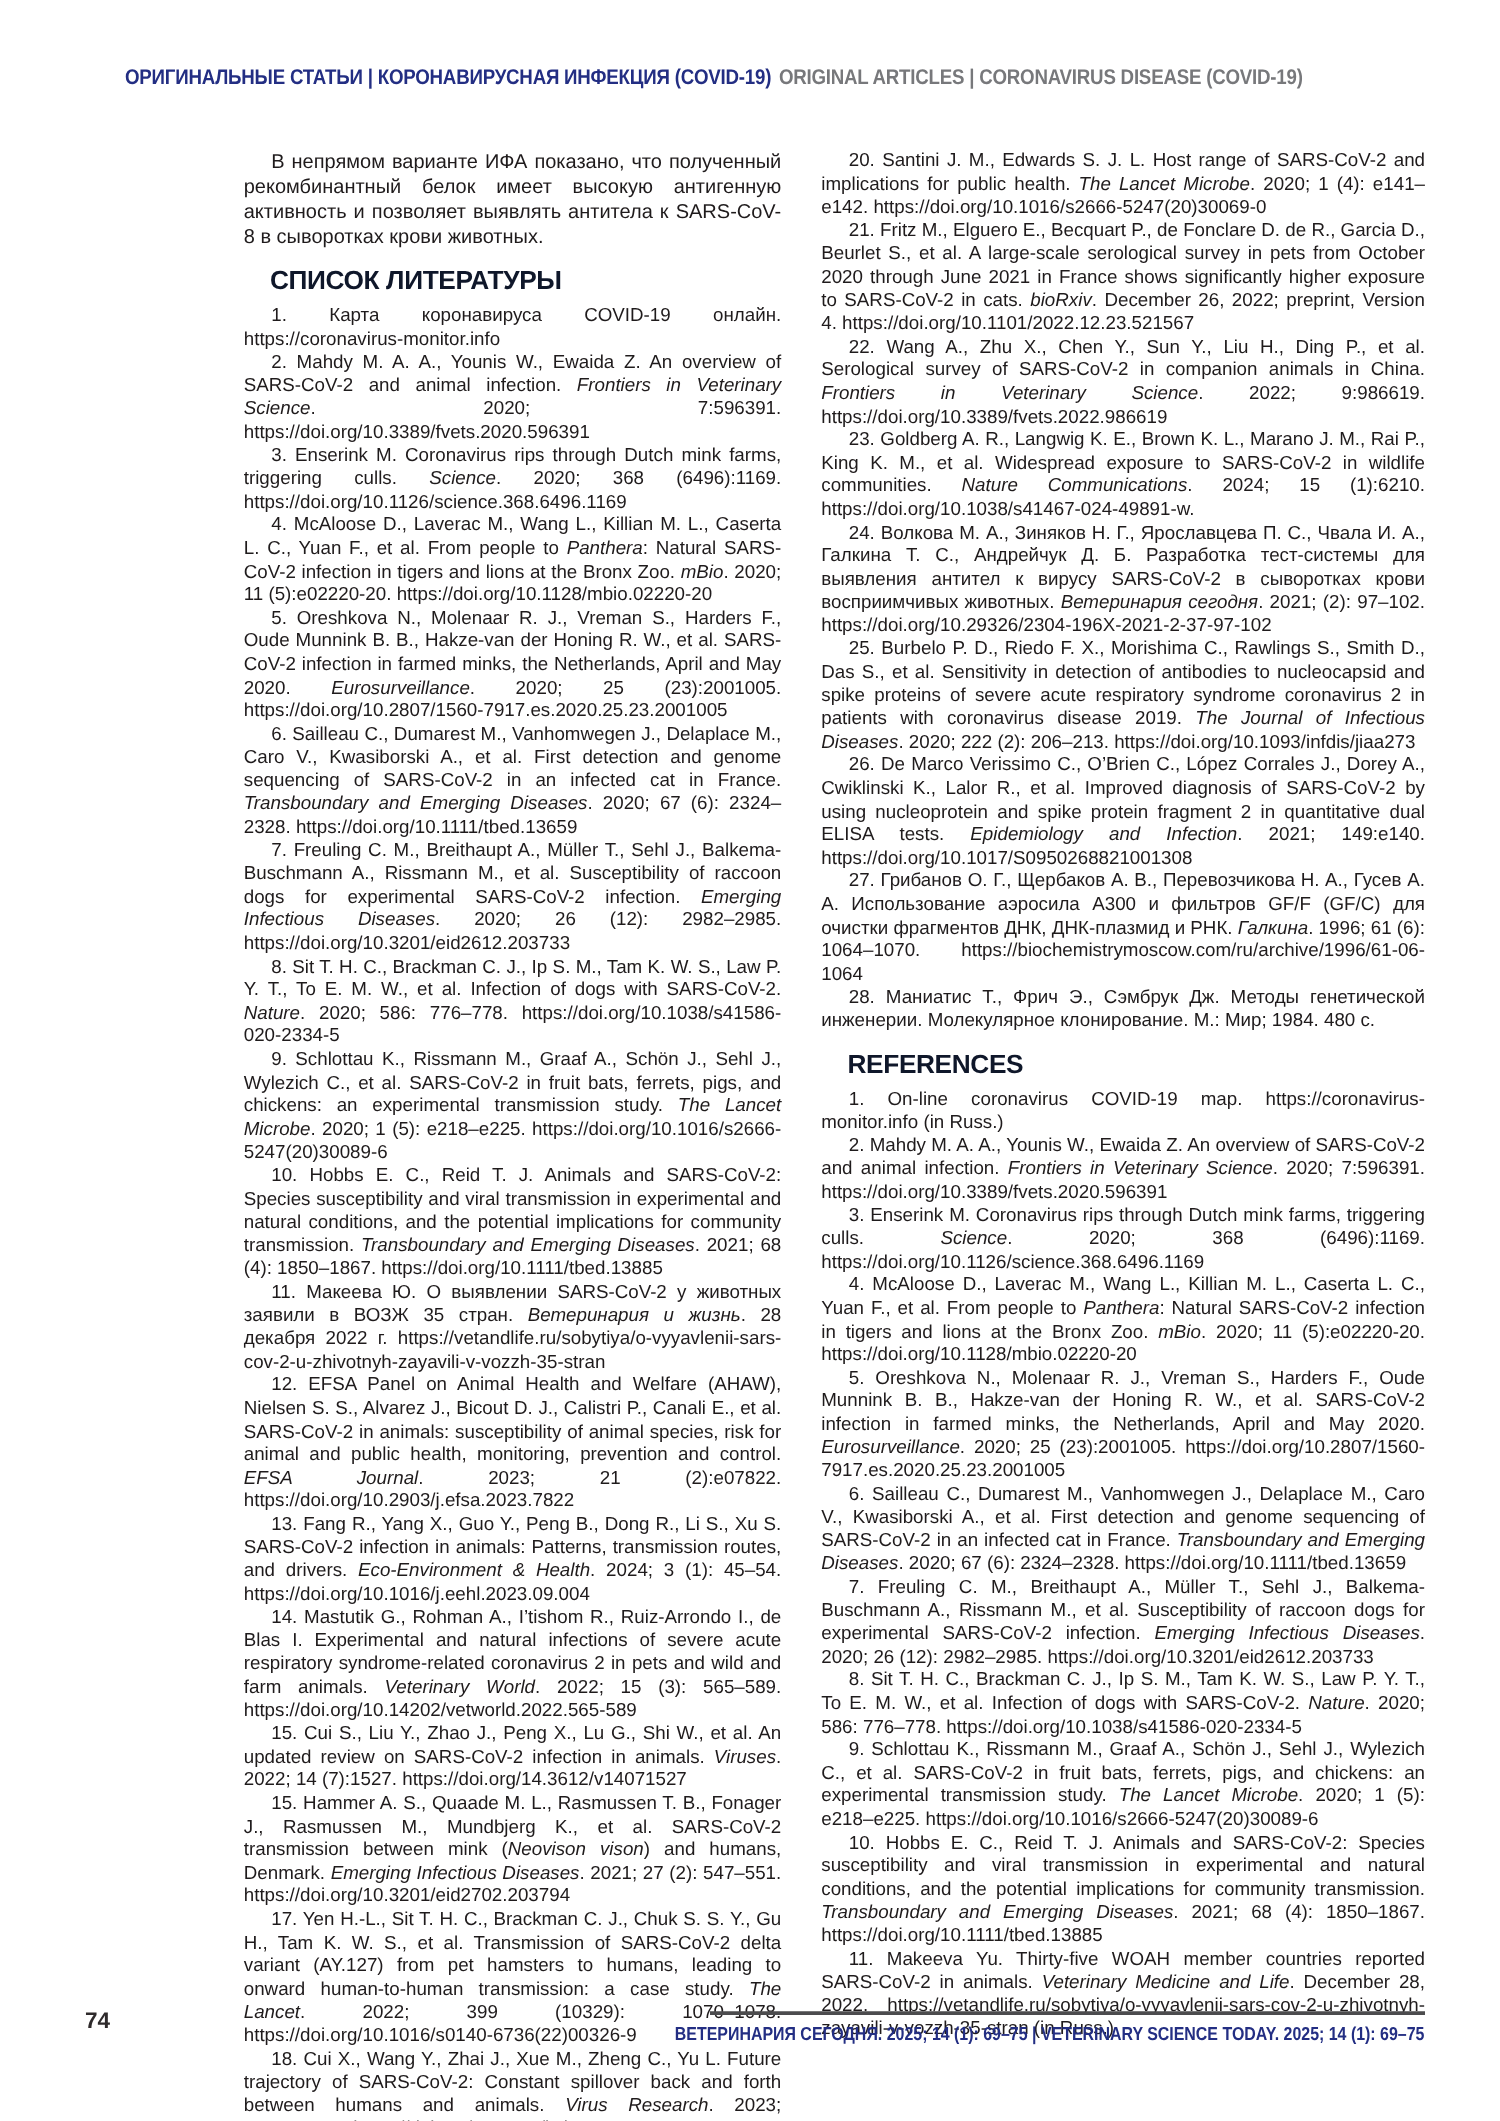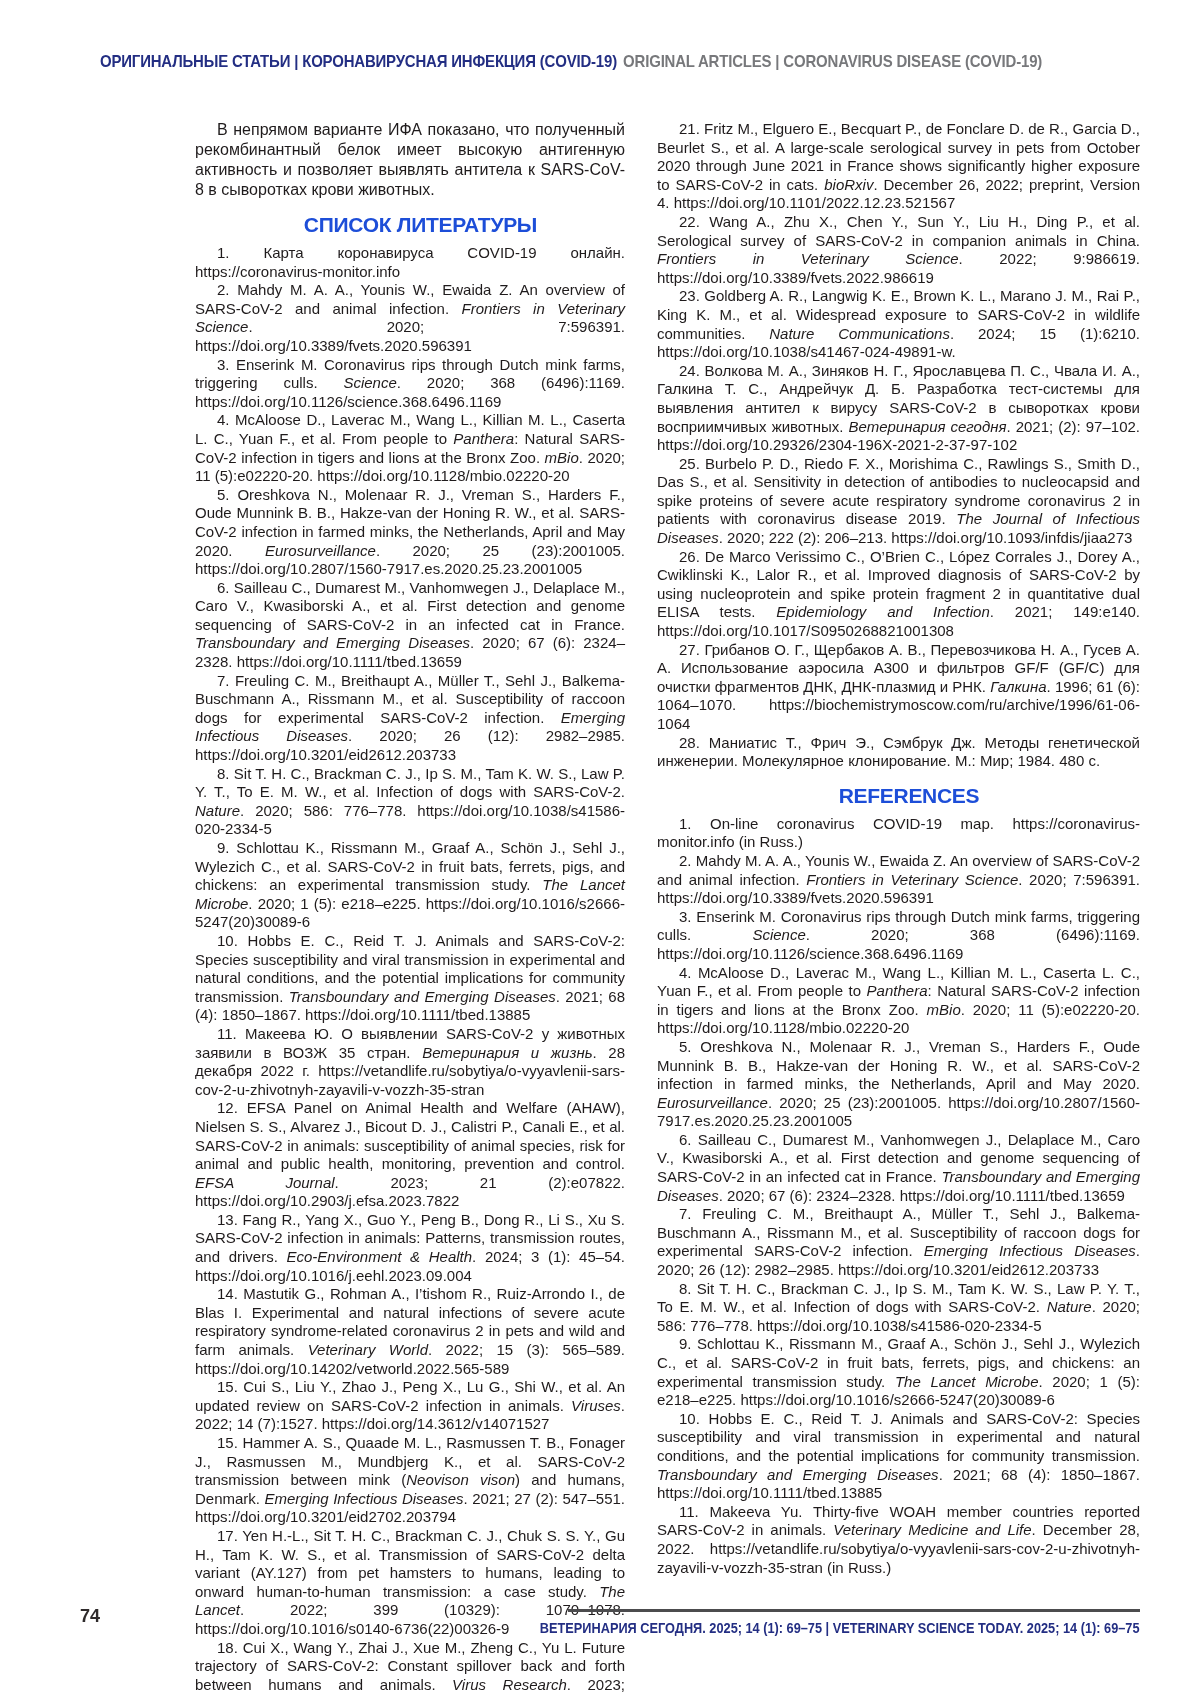--- a/index.html
+++ b/index.html
@@ -27,31 +27,31 @@
     text-align:justify;
   }
   .col1 { left:195px; width:430px; }
   .col2 { left:657px; width:483px; }
 
   p.body-par, p.ref { margin:0; text-indent:22px; }
   p.body-par { font-size:16px; line-height:20px; }
   .it { font-style:italic; }
 
   .section-heading {
-    color:#1d4ed8;
+    color:#0f172a;
     font-size:21px; font-weight:700;
     letter-spacing:-0.3px;
     margin:13px 0 7px 0;
     padding-left:21px;
-    text-align:center;
+    text-align:left;
     line-height:24px;
   }
 
   .footer-page-number {
-    position:absolute; left:80px; top:1606px;
+    position:absolute; left:68px; top:1606px;
     font-size:18px; font-weight:700; color:#2e2a2b;
   }
   .footer-rule {
     position:absolute; left:568px; top:1609px;
     width:572px; height:3px; background:#4c4c4e;
   }
   .footer-journal-line {
     position:absolute; top:1619px; right:60px;
     font-size:15px; font-weight:700; color:#232e83;
     white-space:nowrap;
@@ -87,20 +87,21 @@
         <p class="ref"><span>14. Mastutik G., Rohman A., I’tishom R., Ruiz-Arrondo I., de Blas I. Experimental and natural infections of severe acute respiratory syndrome-related coronavirus 2 in pets and wild and farm animals. </span><span class="it">Veterinary World</span><span>. 2022; 15 (3): 565–589. https://doi.org/10.14202/vetworld.2022.565-589</span></p>
         <p class="ref"><span>15. Cui S., Liu Y., Zhao J., Peng X., Lu G., Shi W., et al. An updated review on SARS-CoV-2 infection in animals. </span><span class="it">Viruses</span><span>. 2022; 14 (7):1527. https://doi.org/14.3612/v14071527</span></p>
         <p class="ref"><span>15. Hammer A. S., Quaade M. L., Rasmussen T. B., Fonager J., Rasmussen M., Mundbjerg K., et al. SARS-CoV-2 transmission between mink (</span><span class="it">Neovison vison</span><span>) and humans, Denmark. </span><span class="it">Emerging Infectious Diseases</span><span>. 2021; 27 (2): 547–551. https://doi.org/10.3201/eid2702.203794</span></p>
         <p class="ref"><span>17. Yen H.-L., Sit T. H. C., Brackman C. J., Chuk S. S. Y., Gu H., Tam K. W. S., et al. Transmission of SARS-CoV-2 delta variant (AY.127) from pet hamsters to humans, leading to onward human-to-human transmission: a case study. </span><span class="it">The Lancet</span><span>. 2022; 399 (10329): 1070–1078. https://doi.org/10.1016/s0140-6736(22)00326-9</span></p>
         <p class="ref"><span>18. Cui X., Wang Y., Zhai J., Xue M., Zheng C., Yu L. Future trajectory of SARS-CoV-2: Constant spillover back and forth between humans and animals. </span><span class="it">Virus Research</span><span>. 2023; 328:199075. https://doi.org/10.1016/j.virusres.2023.199075</span></p>
       </div>
   </div>
 
   <div class="col col2">
     <div>
+        <p class="ref"><span>20. Santini J. M., Edwards S. J. L. Host range of SARS-CoV-2 and implications for public health. </span><span class="it">The Lancet Microbe</span><span>. 2020; 1 (4): e141–e142. https://doi.org/10.1016/s2666-5247(20)30069-0</span></p>
         <p class="ref"><span>21. Fritz M., Elguero E., Becquart P., de Fonclare D. de R., Garcia D., Beurlet S., et al. A large-scale serological survey in pets from October 2020 through June 2021 in France shows significantly higher exposure to SARS-CoV-2 in cats. </span><span class="it">bioRxiv</span><span>. December 26, 2022; preprint, Version 4. https://doi.org/10.1101/2022.12.23.521567</span></p>
         <p class="ref"><span>22. Wang A., Zhu X., Chen Y., Sun Y., Liu H., Ding P., et al. Serological survey of SARS-CoV-2 in companion animals in China. </span><span class="it">Frontiers in Veterinary Science</span><span>. 2022; 9:986619. https://doi.org/10.3389/fvets.2022.986619</span></p>
         <p class="ref"><span>23. Goldberg A. R., Langwig K. E., Brown K. L., Marano J. M., Rai P., King K. M., et al. Widespread exposure to SARS-CoV-2 in wildlife communities. </span><span class="it">Nature Communications</span><span>. 2024; 15 (1):6210. https://doi.org/10.1038/s41467-024-49891-w.</span></p>
         <p class="ref"><span>24. Волкова М. А., Зиняков Н. Г., Ярославцева П. С., Чвала И. А., Галкина Т. С., Андрейчук Д. Б. Разработка тест-системы для выявления антител к вирусу SARS-CoV-2 в сыворотках крови восприимчивых животных. </span><span class="it">Ветеринария сегодня</span><span>. 2021; (2): 97–102. https://doi.org/10.29326/2304-196X-2021-2-37-97-102</span></p>
         <p class="ref"><span>25. Burbelo P. D., Riedo F. X., Morishima C., Rawlings S., Smith D., Das S., et al. Sensitivity in detection of antibodies to nucleocapsid and spike proteins of severe acute respiratory syndrome coronavirus 2 in patients with coronavirus disease 2019. </span><span class="it">The Journal of Infectious Diseases</span><span>. 2020; 222 (2): 206–213. https://doi.org/10.1093/infdis/jiaa273</span></p>
         <p class="ref"><span>26. De Marco Verissimo C., O’Brien C., López Corrales J., Dorey A., Cwiklinski K., Lalor R., et al. Improved diagnosis of SARS-CoV-2 by using nucleoprotein and spike protein fragment 2 in quantitative dual ELISA tests. </span><span class="it">Epidemiology and Infection</span><span>. 2021; 149:e140. https://doi.org/10.1017/S0950268821001308</span></p>
         <p class="ref"><span>27. Грибанов О. Г., Щербаков А. В., Перевозчикова Н. А., Гусев А. А. Использование аэросила А300 и фильтров GF/F (GF/C) для очистки фрагментов ДНК, ДНК-плазмид и РНК. </span><span class="it">Галкина</span><span>. 1996; 61 (6): 1064–1070. https://biochemistrymoscow.com/ru/archive/1996/61-06-1064</span></p>
         <p class="ref"><span>28. Маниатис Т., Фрич Э., Сэмбрук Дж. Методы генетической инженерии. Молекулярное клонирование. М.: Мир; 1984. 480 с.</span></p>
       </div>
     <h2 class="section-heading">REFERENCES</h2>

